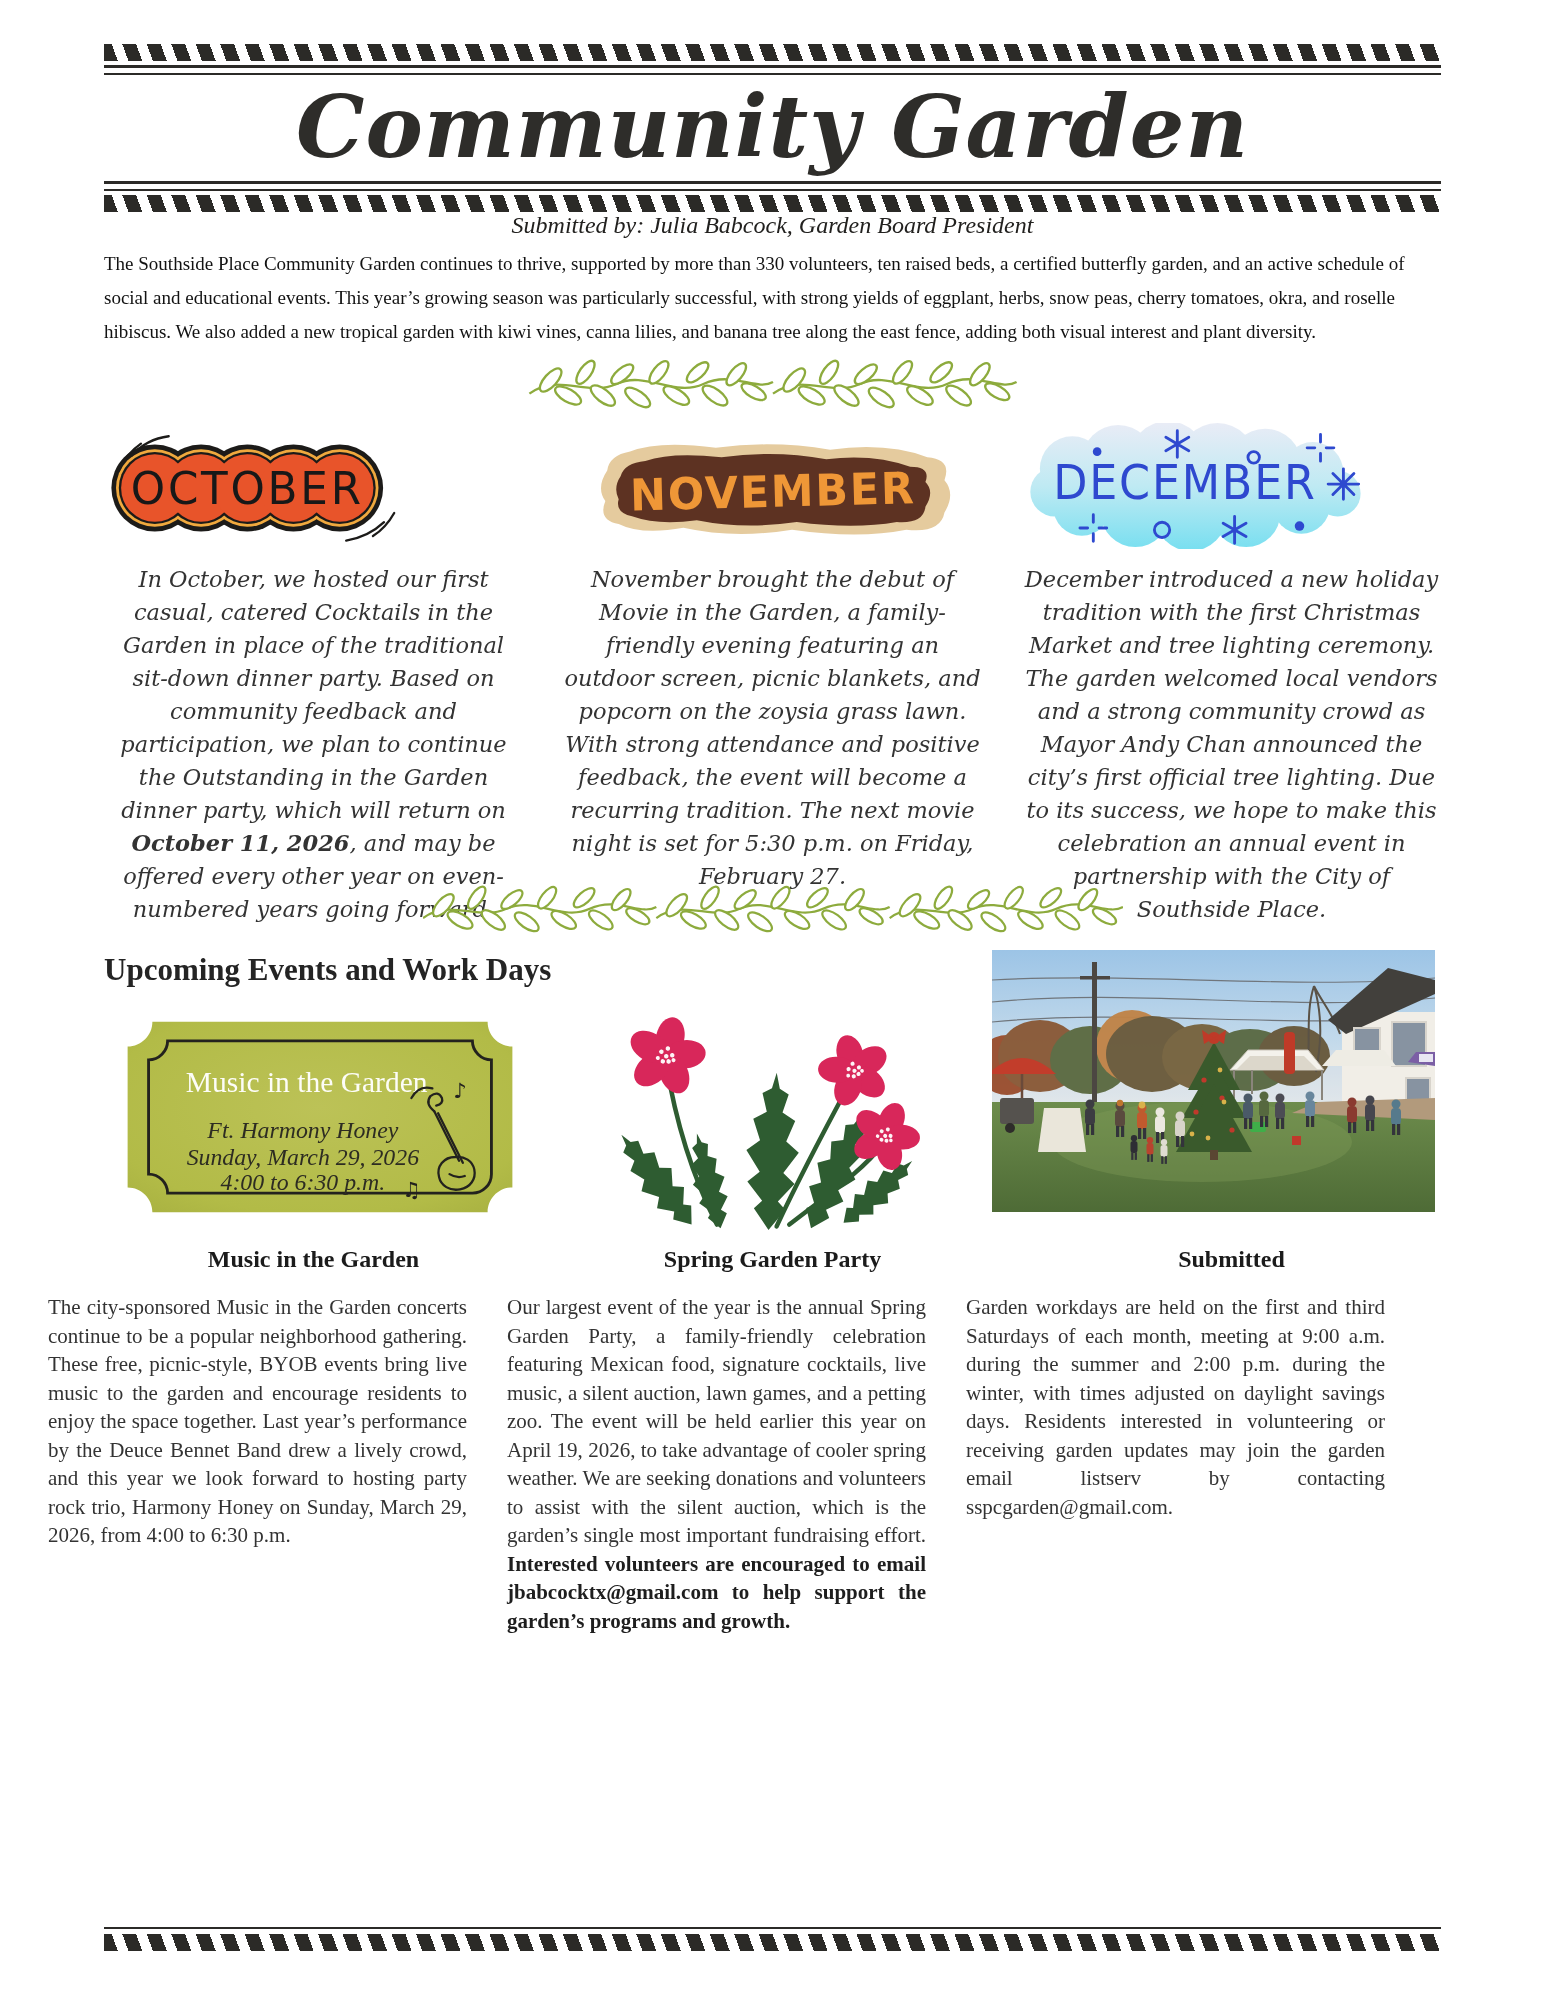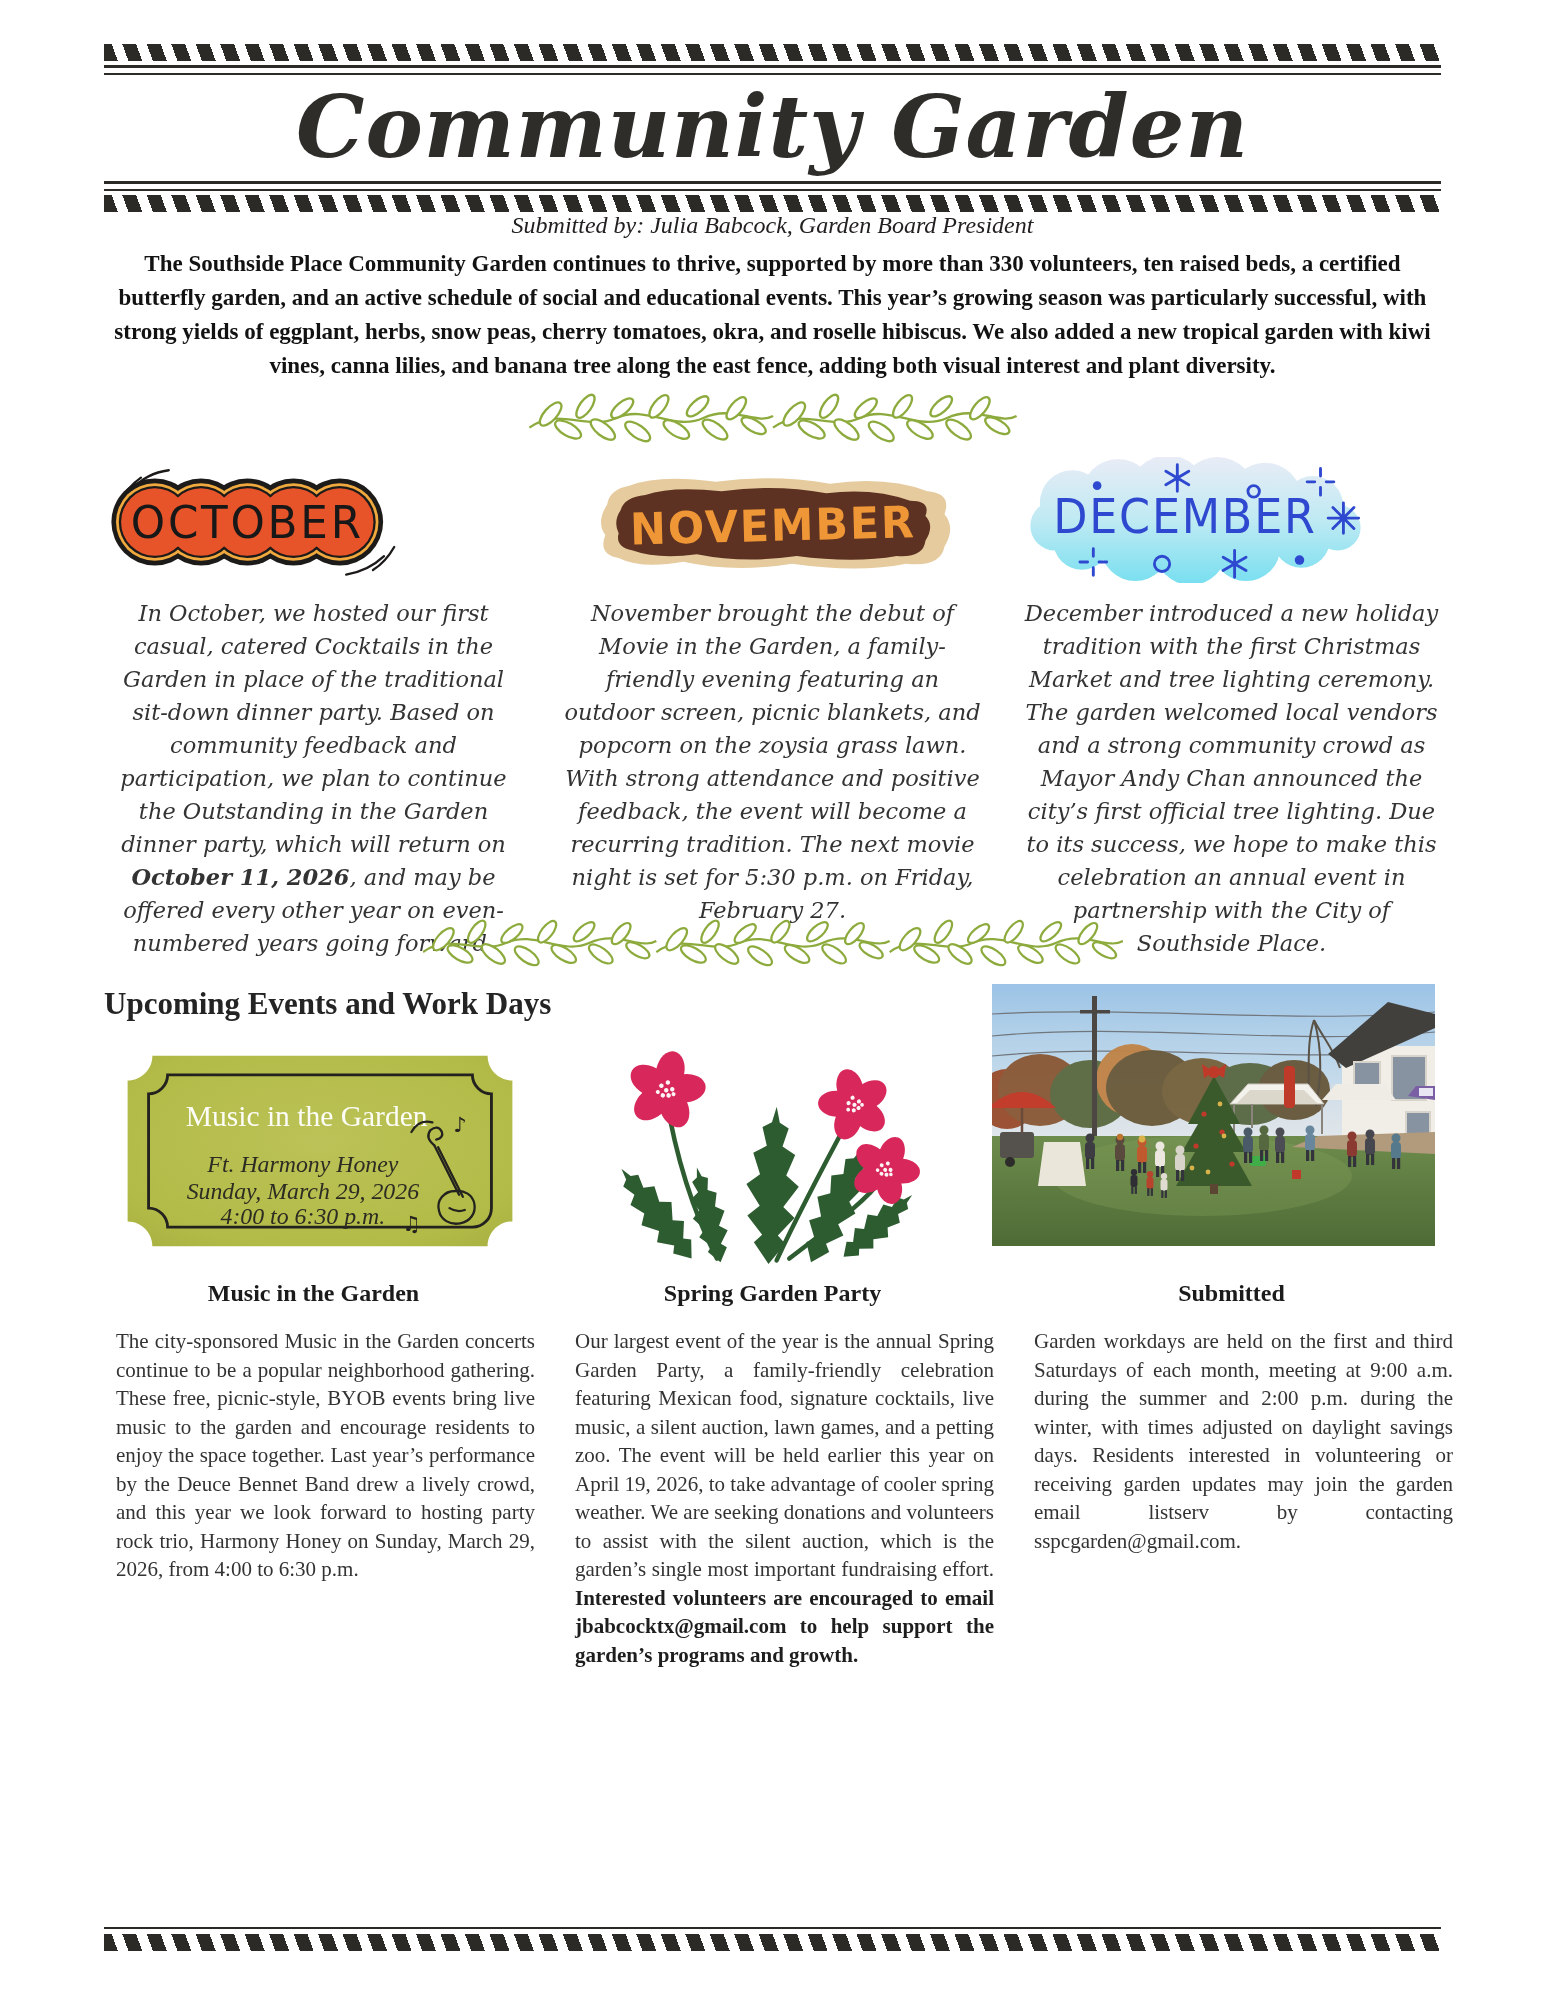--- a/index.html
+++ b/index.html
@@ -10,41 +10,41 @@
   .stripes{height:17px;background:repeating-linear-gradient(70deg,#2b2a27 0 13px,#ffffff 13px 23px);}
   .dline{height:5px;border-top:3px solid #2b2a27;border-bottom:2px solid #2b2a27;margin-top:4px;}
   .dline.above{margin-top:0;margin-bottom:4px;}
   .masthead{text-align:center;font-family:"DejaVu Serif",serif;font-style:italic;font-weight:bold;
             font-size:86px;line-height:1.12;color:#2e2d2a;margin:4px 0 6px;letter-spacing:1px;}
   .banner{margin-top:22px;background:#302e2b;height:84px;display:flex;align-items:center;justify-content:center;
           box-shadow:0 0 0 2px #c9c7c2 inset;}
   .banner-text{color:#eae6d9;font-size:47px;letter-spacing:9px;font-weight:500;transform:scaleY(1.14);
                font-family:"Liberation Serif",serif;}
   .byline{text-align:center;font-style:italic;font-size:24px;color:#22211f;}
-  .intro{text-align:center;font-weight:bold;font-size:23px;line-height:34px;margin:8px 104px 0;color:#121212;}
+  .intro{font-weight:normal;font-size:19px;line-height:34px;margin:8px 104px 0;color:#121212;}
   .vine{display:flex;justify-content:center;}
   .vine-1{margin-top:4px;}
   .vine-2{margin-top:-48px;position:relative;z-index:1;}
   .fall-lead{text-align:center;font-size:22.5px;margin:4px 0 0;font-family:"DejaVu Serif",serif;color:#1e1e1e;}
   .months{display:grid;grid-template-columns:419px 419px 419px;column-gap:40px;margin:14px 104px 0;}
   .badge-wrap{height:124px;display:flex;align-items:flex-end;}
   .badge-wrap.center{justify-content:center;}
   .month-text{font-family:"DejaVu Serif",serif;font-style:italic;font-size:22.5px;line-height:33px;
               text-align:center;margin:14px 0 0;color:#333;}
   .month-text b{font-style:italic;}
   .events-heading{font-size:31px;font-weight:bold;margin:16px 104px 0;color:#242424;
                   font-family:"Liberation Serif",serif;}
   .media{display:grid;grid-template-columns:419px 419px 419px;column-gap:40px;margin:14px 104px 0;height:234px;}
   .media-cell{position:relative;}
   .ticket-svg{margin:12px 0 0 16px;display:block;}
   .flowers-svg{display:block;margin:-6px auto 0;}
   .photo-svg{position:absolute;top:-52px;left:-30px;display:block;}
   .captions{display:grid;grid-template-columns:419px 419px 419px;column-gap:40px;margin:10px 104px 0;}
   .caption{text-align:center;font-weight:bold;font-size:24px;color:#1b1b1b;}
-  .bodycols{display:grid;grid-template-columns:419px 419px 419px;column-gap:40px;margin:20px 116px 0;}
+  .bodycols{display:grid;grid-template-columns:419px 419px 419px;column-gap:40px;margin:20px 48px 0;}
   .bodycols p{margin:0;font-size:21px;line-height:28.5px;text-align:justify;color:#333333;}
   .bodycols p b{color:#1e1e1e;}
   .footer{margin-top:auto;}
   .footer .fline{height:0;border-top:2.5px solid #2b2a27;margin-bottom:5px;}
   svg{display:block;}
 </style>
 </head>
 <body>
 
 <div class="page">

